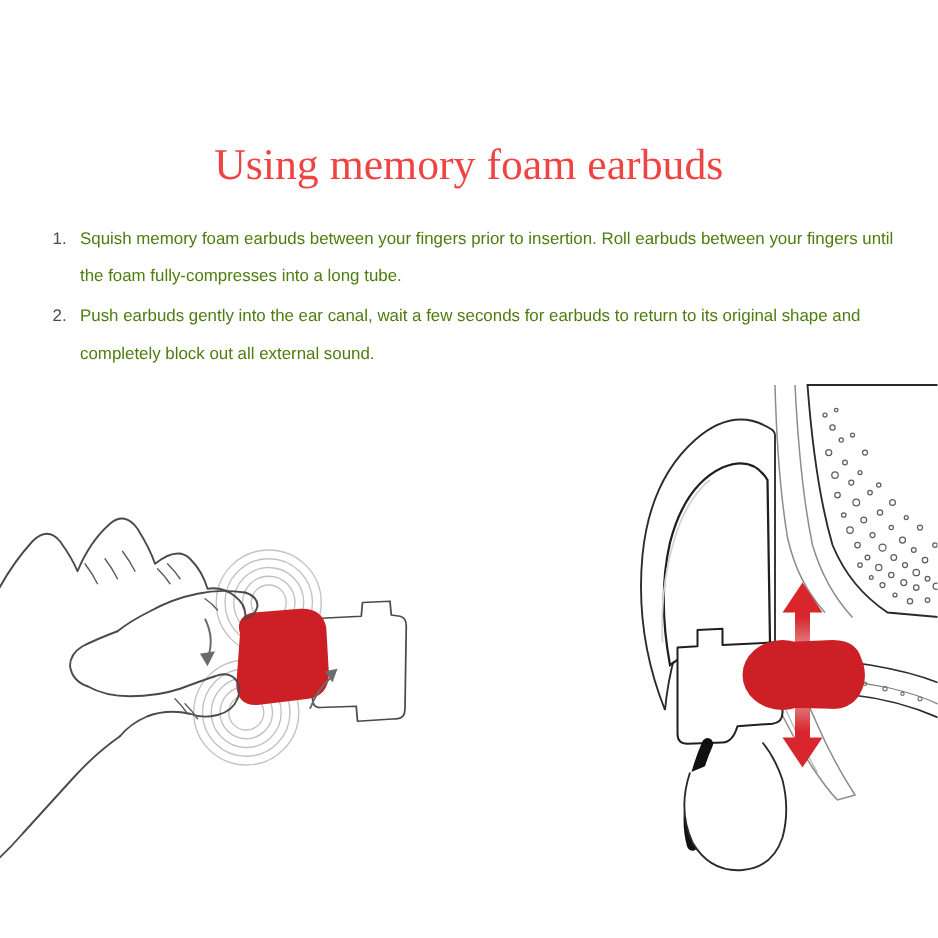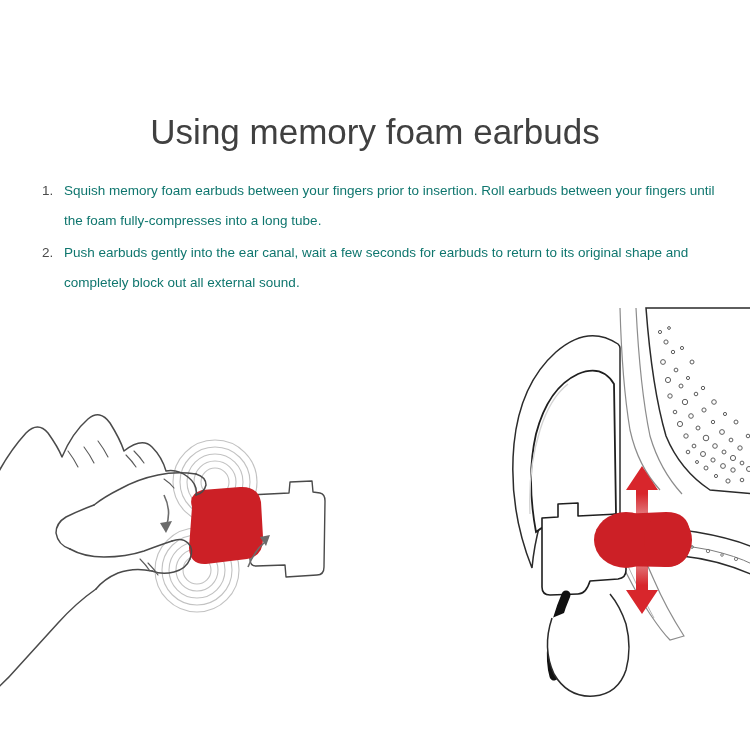--- a/index.html
+++ b/index.html
@@ -26,22 +26,22 @@
   
   #title {
     position: absolute;
     left: 0;
     top: 112px;
     width: 750px;
     text-align: center;
     font-size: 35px;
     font-weight: 400;
     letter-spacing: 0px;
-    color: #404040;
-    font-family: Liberation Sans, sans-serif;
+    color: #ef4444;
+    font-family: Liberation Serif, serif;
     white-space: nowrap;
   }
 
   
   #steps {
     position: absolute;
     left: 38px;
     top: 176px;
     width: 684px;
   }
@@ -57,21 +57,21 @@
     line-height: 30px;
     color: #4b4b4b;
     text-align: left;
     padding-left: 4px;
     box-sizing: border-box;
   }
   .step-text {
     flex: 1 1 auto;
     font-size: 13.5px;
     line-height: 30px;
-    color: #0f766e;
+    color: #4d7c0f;
     text-align: left;
   }
 
   
   #illustration-left {
     position: absolute;
     left: 0px;
     top: 385px;
     width: 360px;
     height: 340px;

